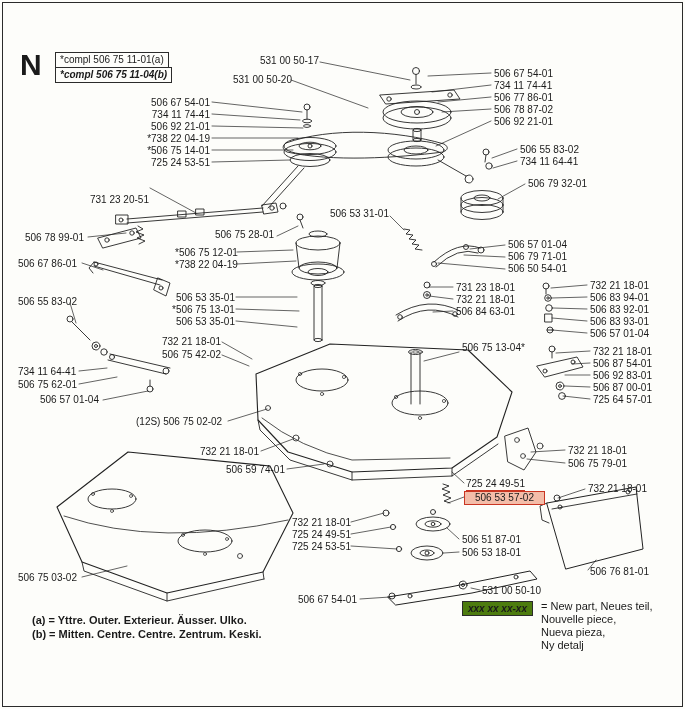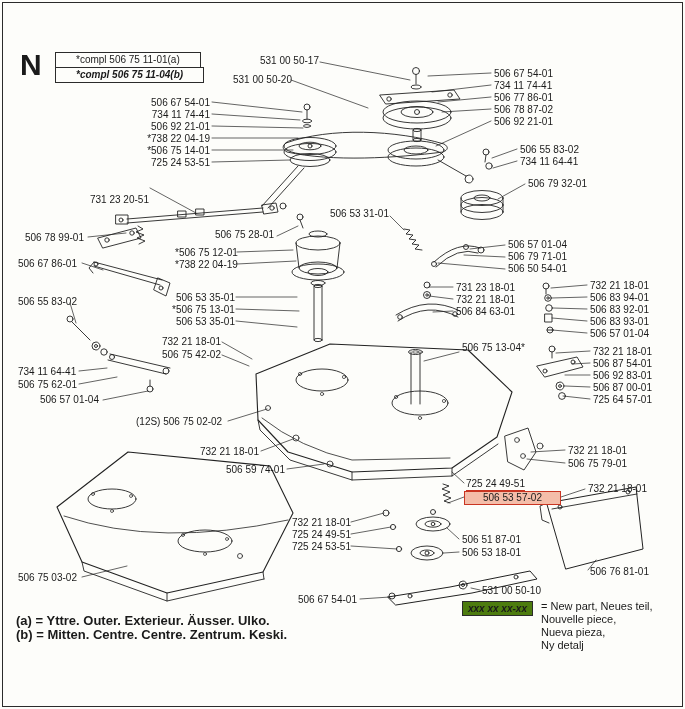--- a/index.html
+++ b/index.html
@@ -3,27 +3,27 @@
 <meta charset="utf-8">
 <style>
   html,body{margin:0;padding:0;background:#e8e8e8;}
   #stage{position:relative;width:685px;height:709px;background:#fdfdfa;overflow:hidden;
          font-family:"Liberation Sans",sans-serif;color:var(--ink,#1a1a1a);}
   #frame{position:absolute;inset:2px;border:1px solid #2b2b2b;pointer-events:none;}
   #drawing{position:absolute;left:0;top:0;}
   .plabel{position:absolute;font-size:10px;line-height:12px;white-space:nowrap;color:var(--ink,#1a1a1a);}
   .plabel.r{transform:translateX(-100%);}
   .plabel.red-underline{border-bottom:2px solid var(--hl,#cc3322);}
-  .plabel.red-box{border:1.5px solid var(--hl,#cc3322);background:var(--hlf,#f4bda9);padding:0 18px;}
+  .plabel.red-box{border:1.5px solid var(--hl,#cc3322);background:var(--hlf,#f4bda9);padding:0 10px;}
   #section-letter{position:absolute;left:20px;top:48px;font-size:30px;font-weight:700;}
   .compl-box{position:absolute;left:55px;border:1px solid #2b2b2b;font-size:10px;line-height:12px;
-             padding:1px 20px;background:#fdfdfa;}
+             padding:1px 4px;background:#fdfdfa;}
   #compl-a{top:52px;}
   #compl-b{top:67px;font-weight:700;font-style:italic;}
-  .legend-line{position:absolute;left:16px;font-size:13px;font-weight:700;line-height:13px;}
+  .legend-line{position:absolute;left:32px;font-size:11px;font-weight:700;line-height:13px;}
   #legend-a{top:614px;}
   #legend-b{top:628px;}
   #note-code{position:absolute;left:462px;top:601px;border:1.5px solid #2b2b2b;font-size:10px;
              font-weight:700;font-style:italic;padding:1px 5px;background:#4d7c0f;}
   #note-lines{position:absolute;left:541px;top:600px;font-size:11px;line-height:13px;}
   svg line, svg path, svg ellipse, svg circle, svg rect{vector-effect:non-scaling-stroke;}
 </style>
 </head>
 <body>
 

